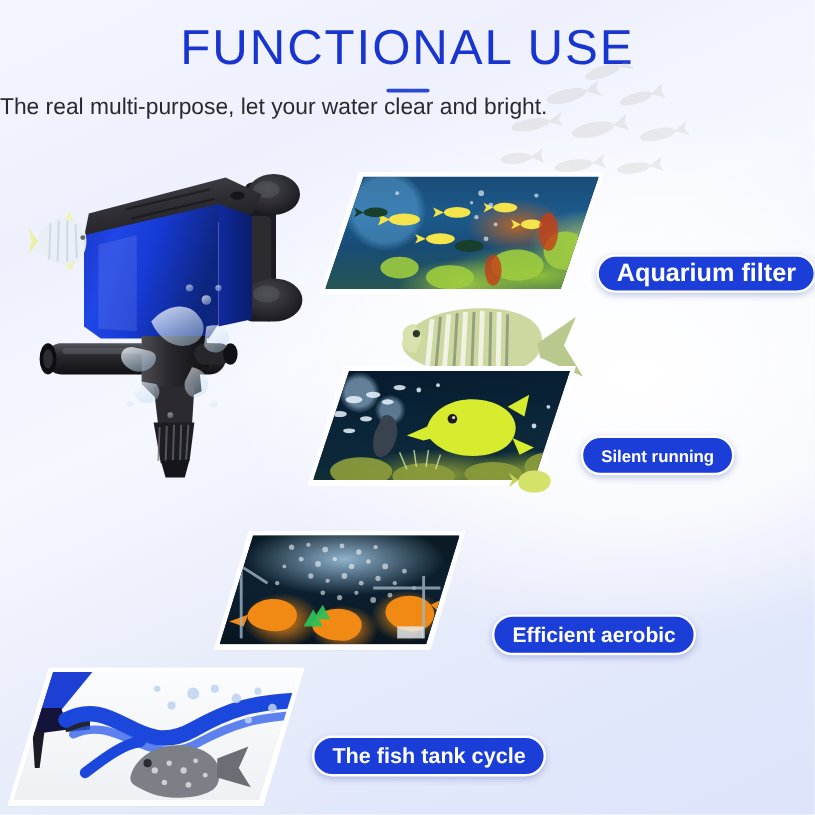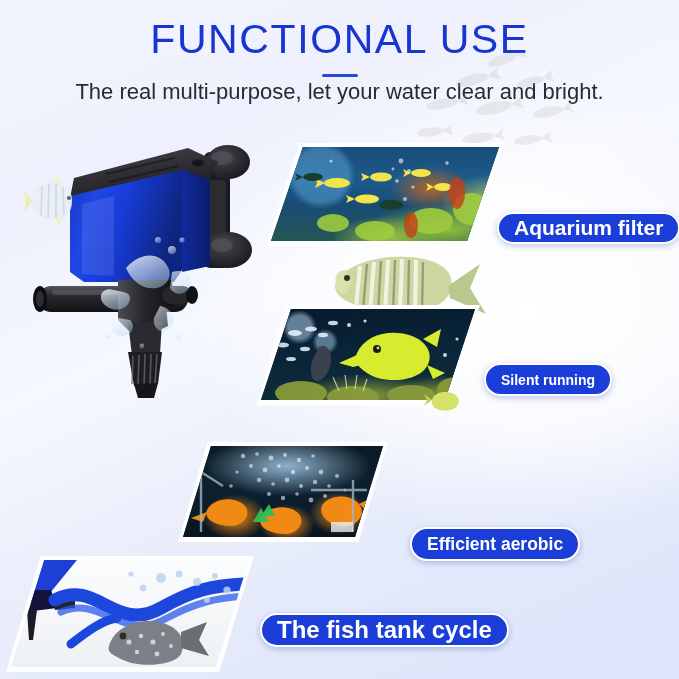--- a/index.html
+++ b/index.html
@@ -22,22 +22,22 @@
     font-size:41px;letter-spacing:1.6px;font-weight:400;
     color:#1836cf;
     font-family:"Liberation Sans", sans-serif;
     white-space:nowrap;
   }
   .divider{
     position:absolute;left:50%;top:74px;transform:translateX(-50%);
     width:36px;height:3px;border-radius:2px;background:#2a4ad6;
   }
   .subtitle{
-    position:absolute;left:0;right:0;top:79px;text-align:center;
-    font-size:22px;color:#2a2a2e;font-weight:400;white-space:nowrap;
+    position:absolute;left:0;right:0;top:79px;text-align:left;
+    font-size:19px;color:#2a2a2e;font-weight:400;white-space:nowrap;
   }
 
   
   .watermark{position:absolute;left:352px;top:52px;width:250px;height:108px;opacity:.42;}
 
   
   .card{position:absolute;}
   .card .frame{
     position:absolute;inset:0;
     background:#ffffff;
@@ -100,22 +100,22 @@
   .pill{
     position:absolute;display:flex;align-items:center;justify-content:center;
     background:#1b3ed8;border-radius:999px;
     border:2.5px solid #ffffff;
     color:#ffffff;font-weight:700;white-space:nowrap;
     box-shadow:0 2px 6px rgba(25,50,150,.28);
     font-family:"Liberation Sans", sans-serif;
   }
   #pill1{left:497px;top:212px;height:28px;padding:0 15px;font-size:21px;}
   #pill2{left:484px;top:363px;height:29px;padding:0 15px;font-size:14px;}
-  #pill3{left:410px;top:527px;height:30px;padding:0 15px;font-size:17.5px;}
-  #pill4{left:260px;top:613px;height:30px;padding:0 15px;font-size:24px;}
+  #pill3{left:410px;top:512px;height:30px;padding:0 15px;font-size:17.5px;}
+  #pill4{left:260px;top:613px;height:30px;padding:0 15px;font-size:18px;}
 
   
   #pump{position:absolute;left:22px;top:140px;width:252px;height:262px;}
 
   
   .deco{position:absolute;}
   #fishLeft{left:24px;top:176px;width:52px;height:50px;}
   #fishStripe{left:330px;top:252px;width:158px;height:72px;}
   #fishSmall{left:424px;top:386px;width:40px;height:28px;}
 </style>

